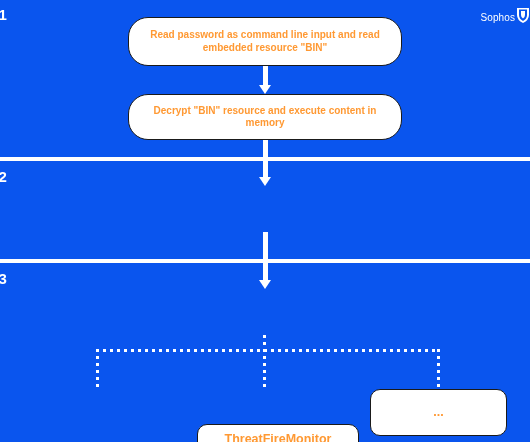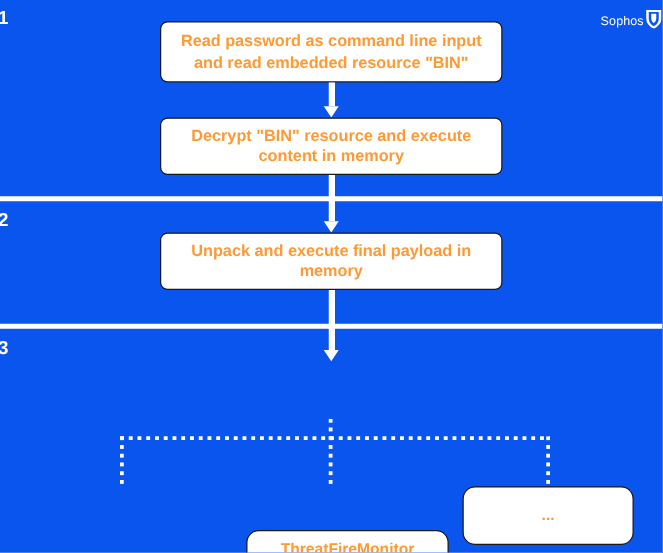--- a/index.html
+++ b/index.html
@@ -68,29 +68,29 @@
     position: relative;
     overflow: hidden;
   }
   .brand-mark svg { display: block; }
 
   
   .box {
     position: absolute;
     background: #ffffff;
     border: 1.5px solid #1a1a1a;
-    border-radius: 6px;
+    border-radius: 20px;
     box-sizing: border-box;
     display: flex;
     align-items: center;
     justify-content: center;
     text-align: center;
     color: #ff9933;
     font-weight: bold;
-    font-size: 13px;
+    font-size: 10px;
     line-height: 1.25;
     padding: 4px 8px;
   }
   .box .box-text { display: block; }
 
   .box-main1 { left: 128px; top: 17px;  width: 274px; height: 49px; }
   .box-main2 { left: 128px; top: 94px;  width: 274px; height: 46px; }
   .box-main3 { left: 128px; top: 186px; width: 274px; height: 46px; }
   .box-main4 { left: 128px; top: 289px; width: 274px; height: 46px; }
 
@@ -191,23 +191,20 @@
 
   <div class="box box-main2">
     <span class="box-text">Decrypt "BIN" resource and execute content in memory</span>
   </div>
 
   <div class="arrow arrow-a2">
     <span class="shaft"></span>
     <span class="head"></span>
   </div>
 
-  <div class="box box-main3">
-    <span class="box-text">Unpack and execute final payload in memory</span>
-  </div>
 
   <div class="arrow arrow-a3">
     <span class="shaft"></span>
     <span class="head"></span>
   </div>
 
 
   <div class="dot-v dot-stem"></div>
   <div class="dot-h dot-bar"></div>
   <div class="dot-v dot-drop-a"></div>

